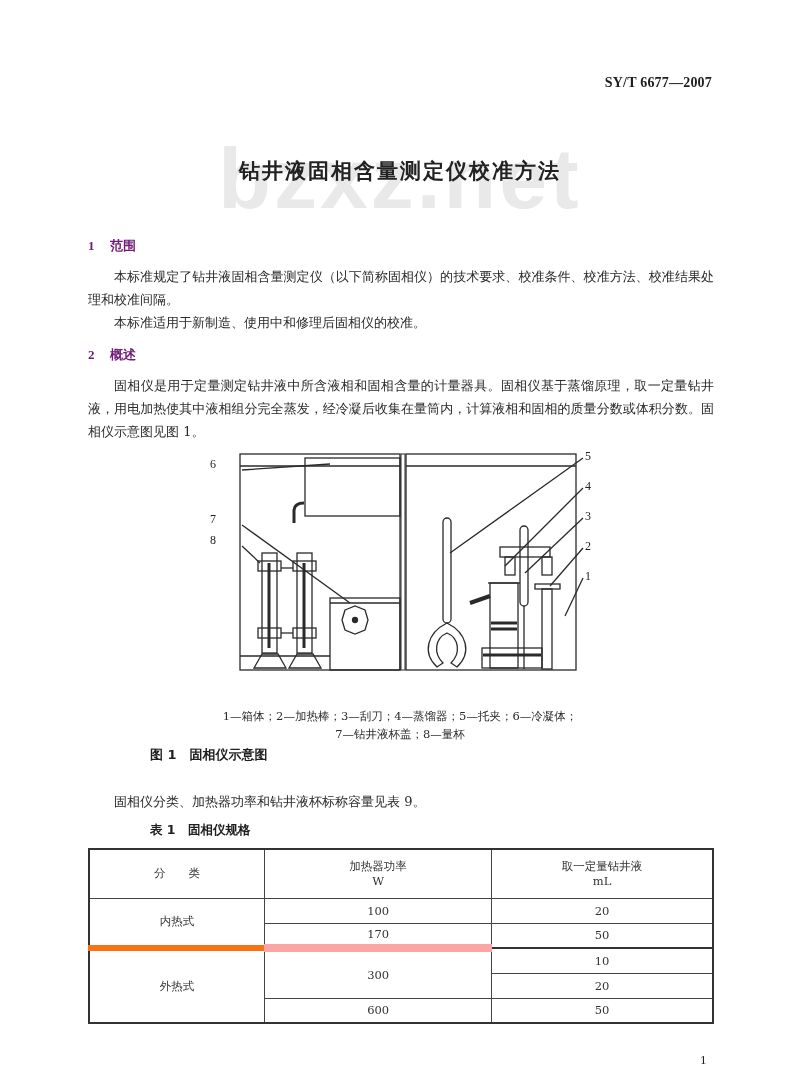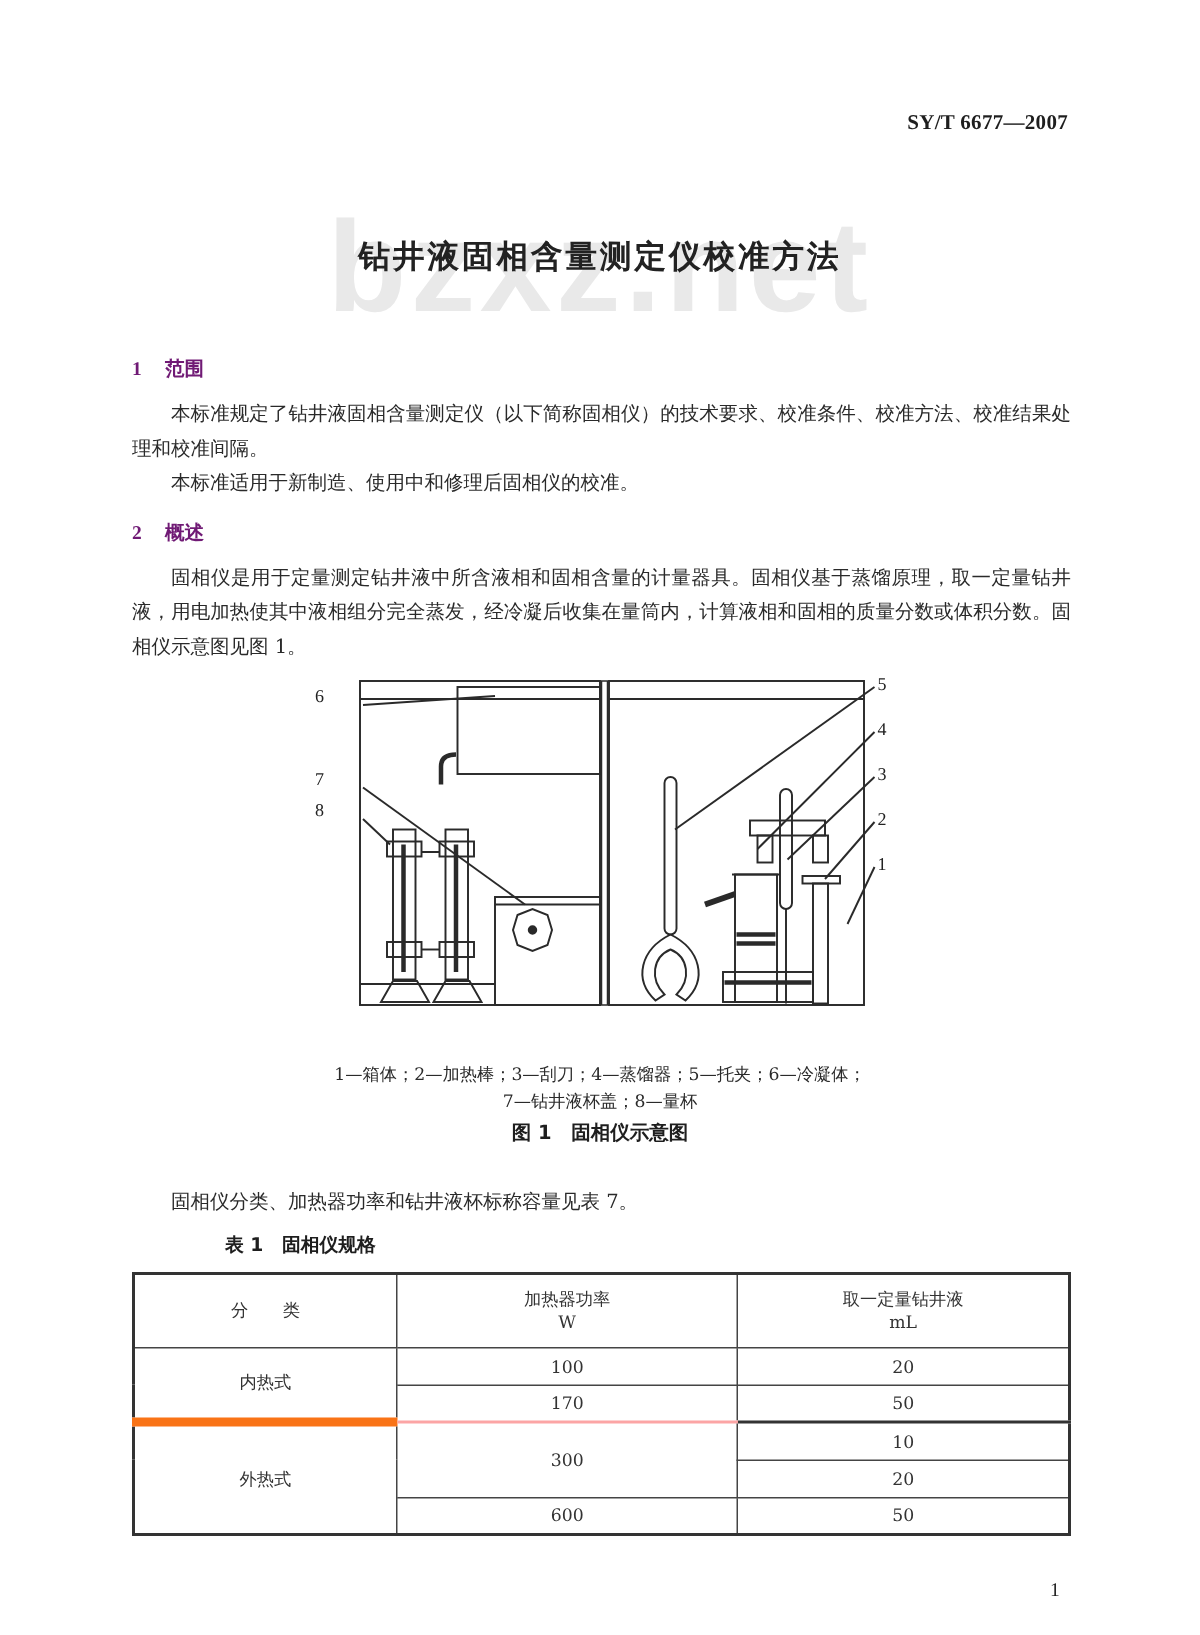--- a/index.html
+++ b/index.html
@@ -19,21 +19,21 @@
   }
   .title {
     left: 150px; top: 157px; width: 500px; text-align: center; z-index: 1;
     font-family: "DejaVu Sans", sans-serif; font-weight: bold; font-size: 21px; letter-spacing: 2px; color: #222;
   }
   .h2 { left: 88px; font-family: "DejaVu Sans", sans-serif; font-weight: bold; font-size: 13px; color: #701a75; }
   .h2 .num { display: inline-block; width: 22px; font-family: "Liberation Serif", serif; }
   .para { left: 88px; width: 626px; font-size: 13px; line-height: 23px; color: #2a2a2a; text-indent: 26px; text-align: justify; }
   .fig { left: 200px; top: 448px; width: 400px; height: 226px; }
   .caption-legend { left: 150px; width: 500px; text-align: center; font-size: 11.5px; color: #2a2a2a; }
-  .fig-title { left: 150px; top: 746px; width: 500px; text-align: center; font-family: "DejaVu Sans", sans-serif; font-weight: bold; font-size: 13px; }
+  .fig-title { left: 150px; top: 746px; width: 500px; text-align: left; font-family: "DejaVu Sans", sans-serif; font-weight: bold; font-size: 13px; }
   .tbl-title { left: 150px; top: 822px; width: 500px; font-family: "DejaVu Sans", sans-serif; font-weight: bold; font-size: 12.5px; }
   table.spec {
     position: absolute; left: 88px; top: 848px; width: 626px; border-collapse: collapse;
     font-size: 11.5px; color: #333;
   }
   table.spec td { border: 1px solid #444; text-align: center; vertical-align: middle; padding: 0; }
   table.spec { border: 2px solid #333; }
   .page-num { left: 700px; top: 1052px; font-family: "Liberation Serif", serif; font-size: 13px; }
 </style>
 </head>
@@ -125,21 +125,21 @@
     <text x="385" y="72">3</text>
     <text x="385" y="102">2</text>
     <text x="385" y="132">1</text>
   </g>
 </svg>
 
 <div class="abs caption-legend" style="top:709px;">1—箱体；2—加热棒；3—刮刀；4—蒸馏器；5—托夹；6—冷凝体；</div>
 <div class="abs caption-legend" style="top:727px;">7—钻井液杯盖；8—量杯</div>
 <div class="abs fig-title">图 1　固相仪示意图</div>
 
-<div class="abs para" style="top:790px;">固相仪分类、加热器功率和钻井液杯标称容量见表 7。</div>
+<div class="abs para" style="top:790px;">固相仪分类、加热器功率和钻井液杯标称容量见表 9。</div>
 <div class="abs tbl-title">表 1　固相仪规格</div>
 
 <table class="spec">
   <colgroup>
       <col style="width:176px">
       <col style="width:228px">
       <col style="width:222px">
     </colgroup>
   <tbody>
       <tr style="height:49px;">
@@ -152,21 +152,21 @@
       <div>取一定量钻井液</div>
       <div>mL</div>
     </td>
   </tr>
   <tr style="height:25px;">
     <td rowspan="2" style="border-bottom:6px solid #f97316;">内热式</td>
     <td>100</td>
     <td>20</td>
   </tr>
   <tr style="height:25px;">
-    <td style="border-bottom:2px solid #fca5a5;">170</td>
+    <td style="border-bottom:8px solid #fca5a5;">170</td>
     <td style="border-bottom:2px solid #333;">50</td>
   </tr>
   <tr style="height:25px;">
     <td rowspan="3">外热式</td>
     <td rowspan="2">300</td>
     <td>10</td>
   </tr>
   <tr style="height:25px;">
     <td>20</td>
   </tr>

